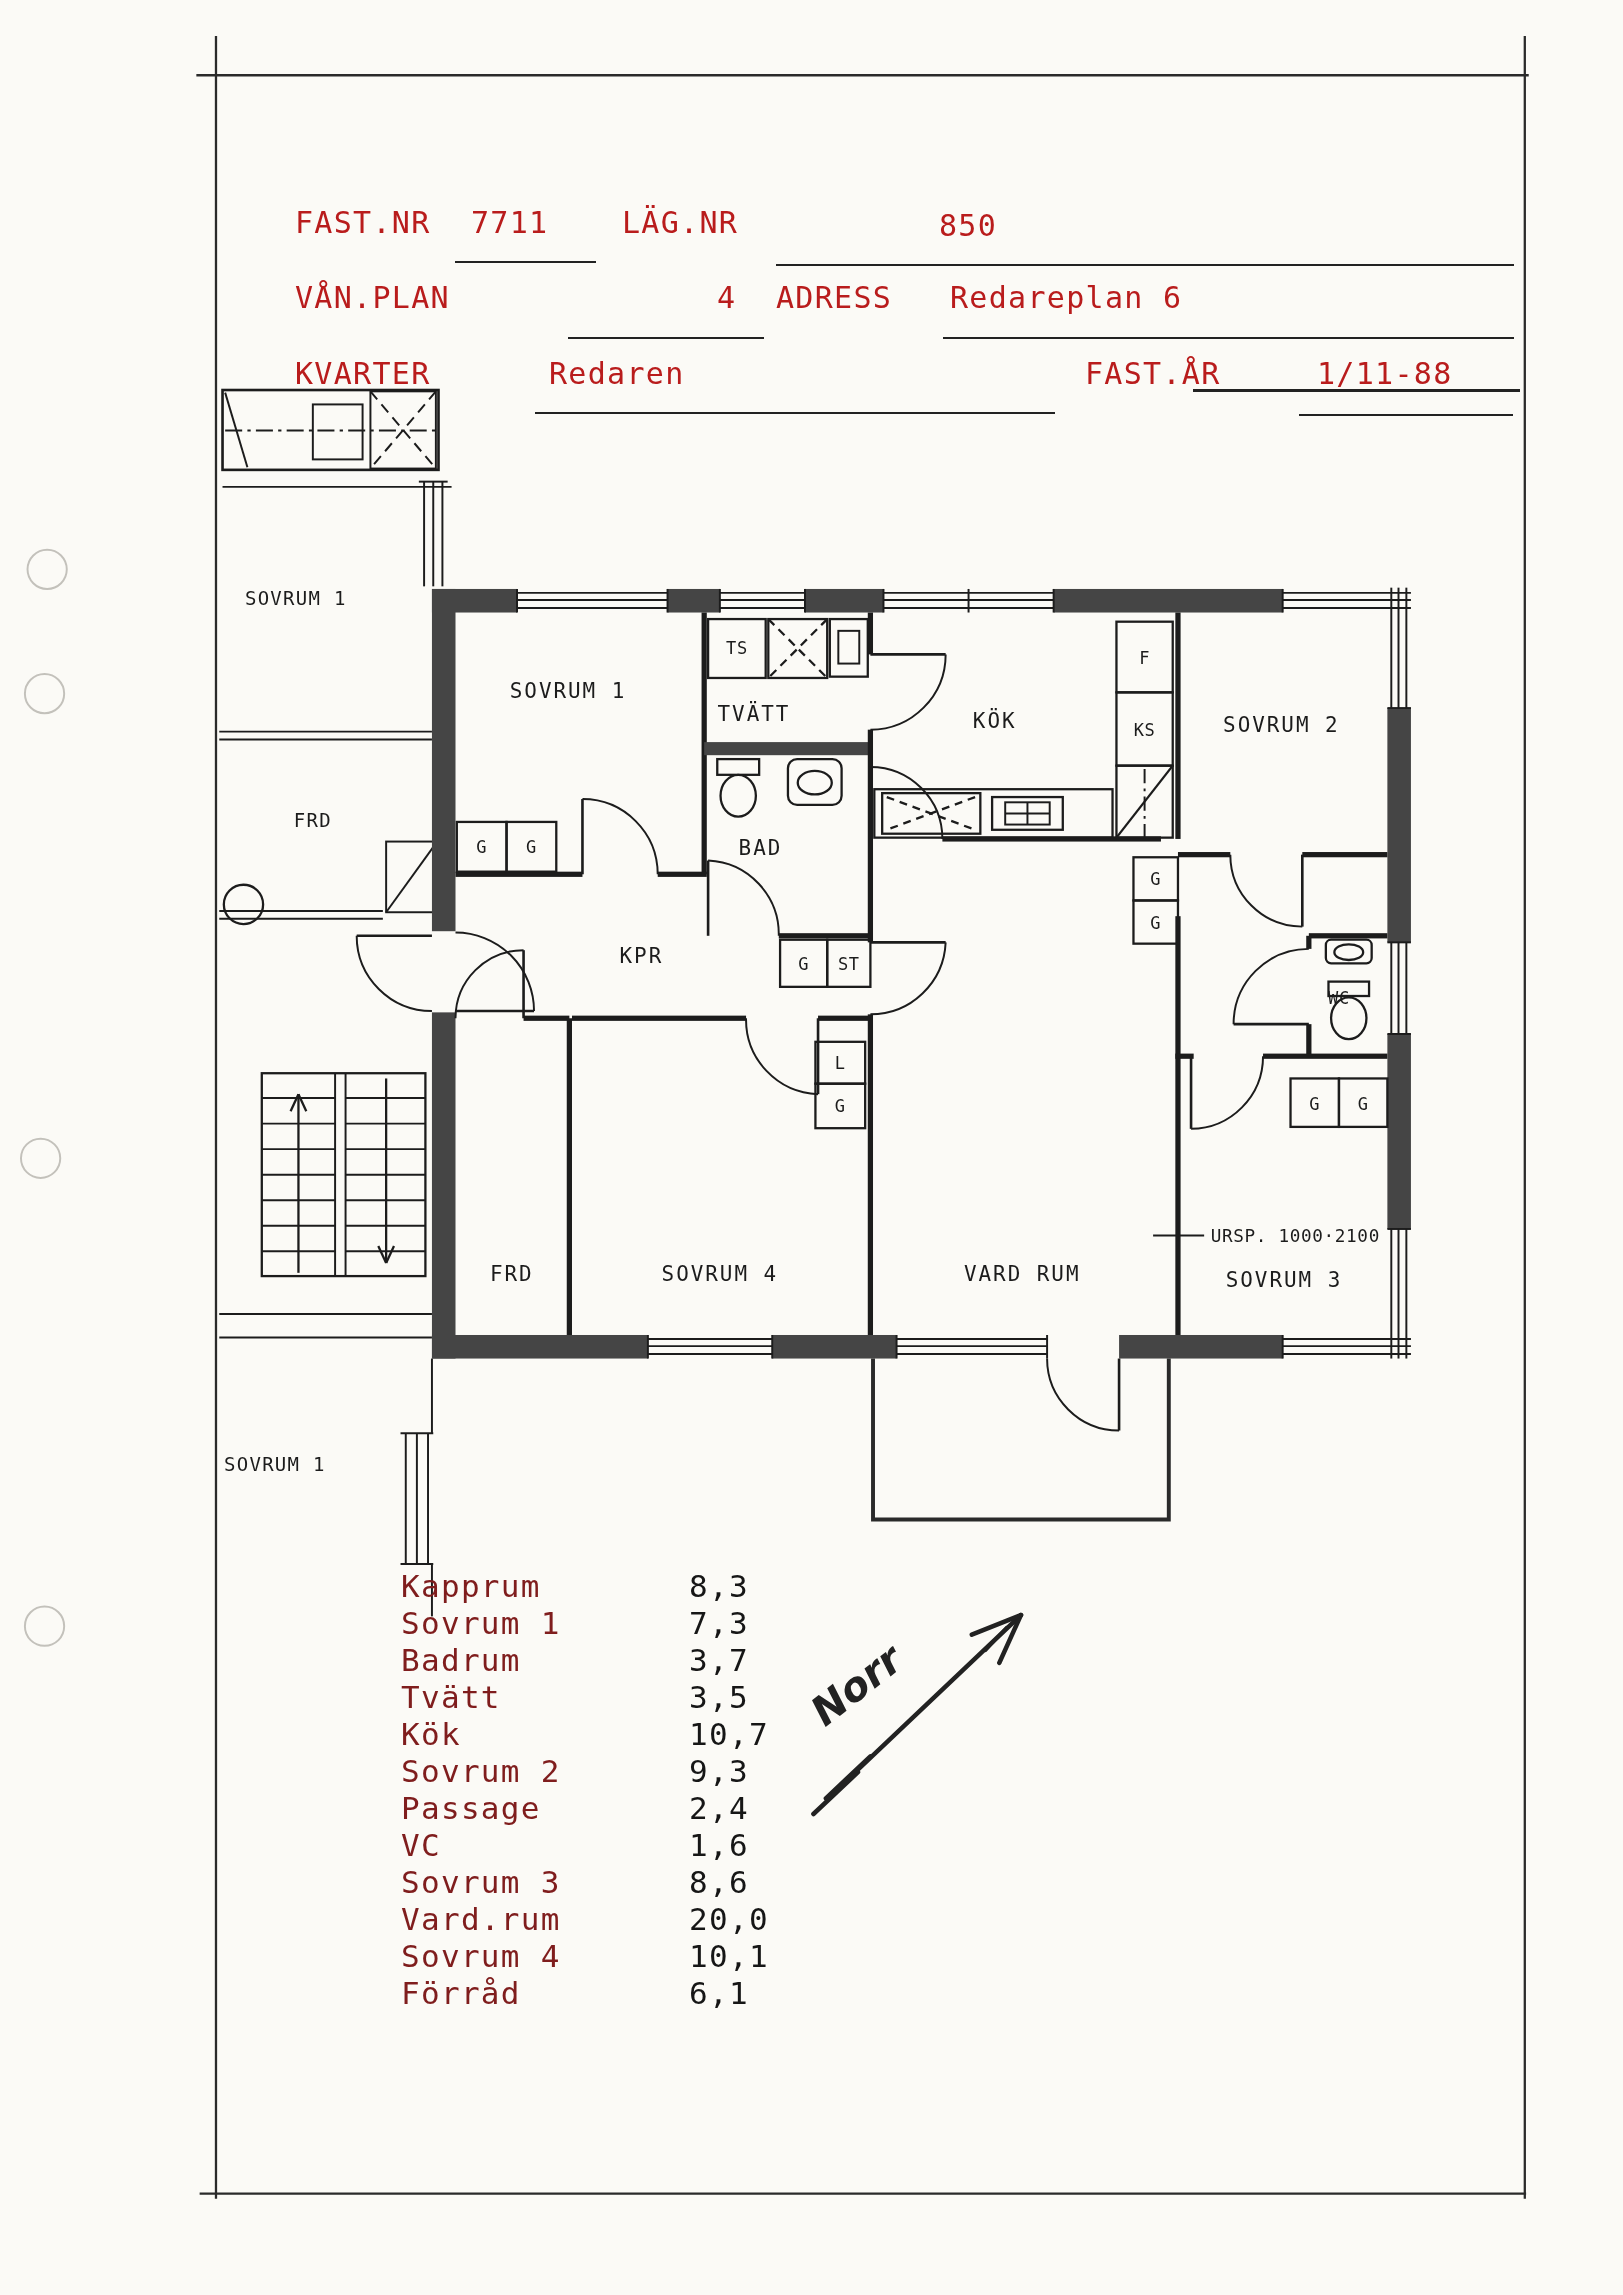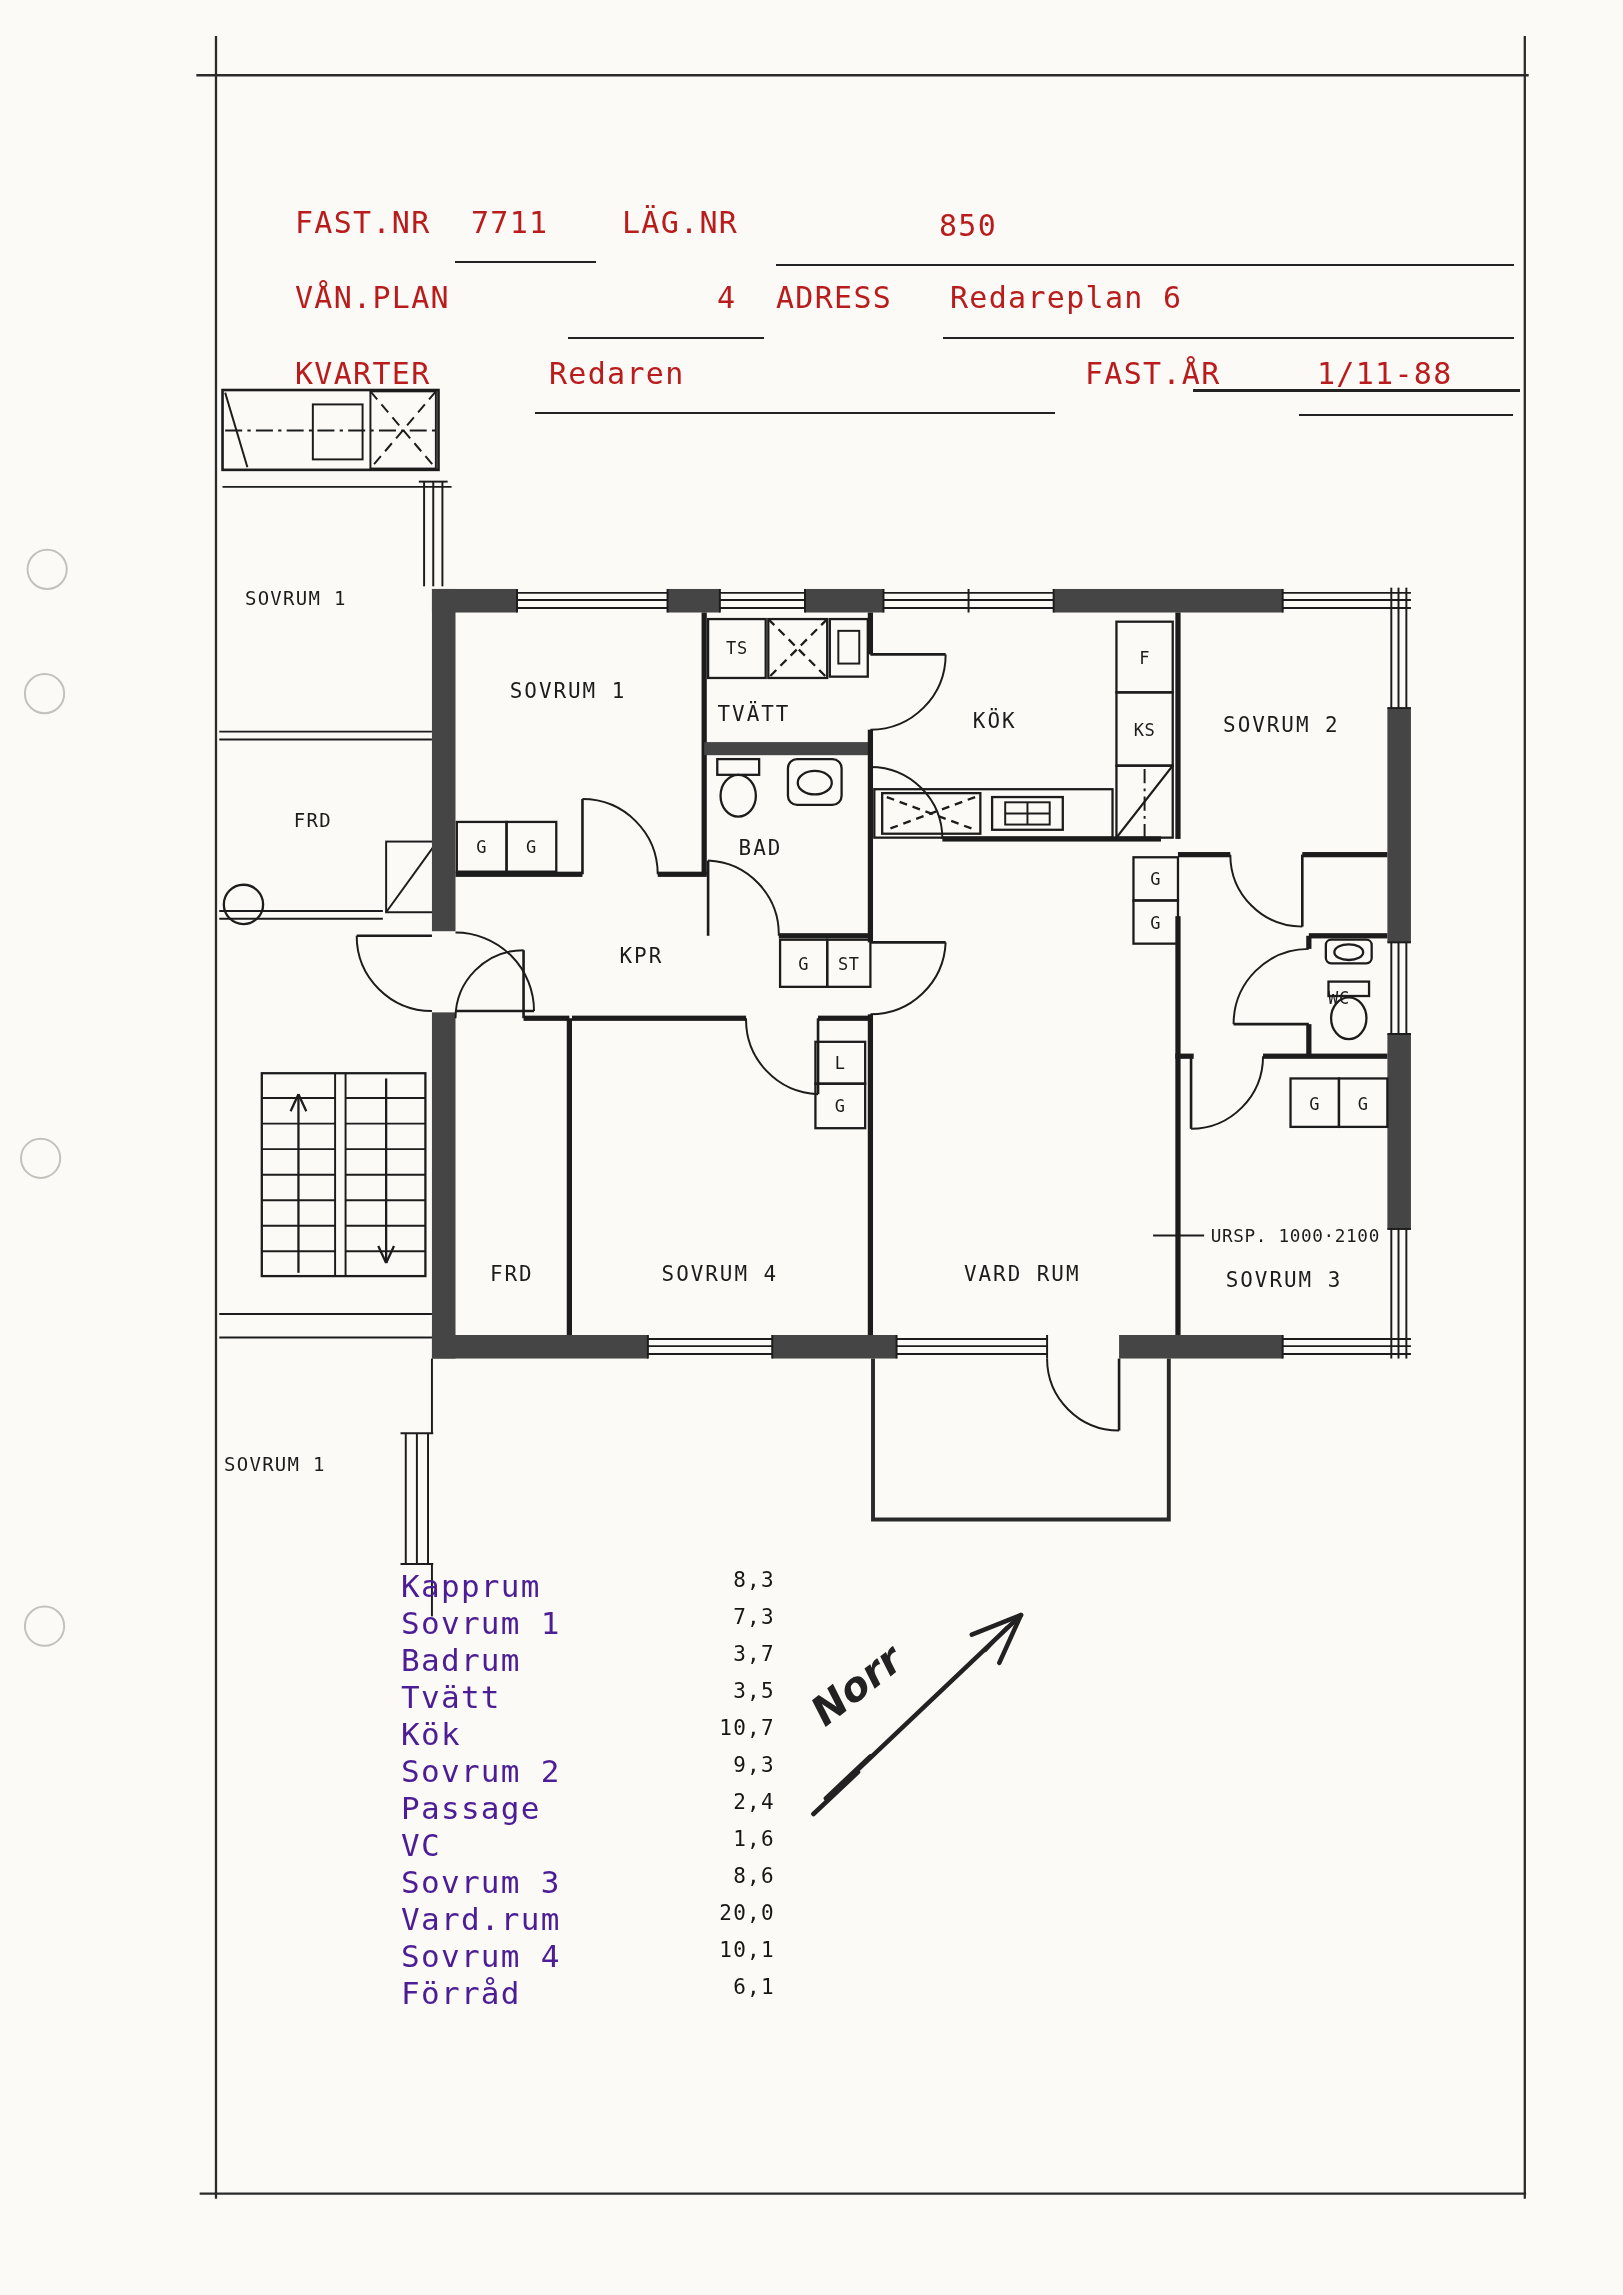--- a/index.html
+++ b/index.html
@@ -14,22 +14,22 @@
   .htext{
     position:absolute;
     font-family:"DejaVu Sans Mono", monospace;
     font-size:30px;line-height:1;
     color:#b91c1c;letter-spacing:1.3px;white-space:pre;
   }
   .uline{position:absolute;height:0;border-top:2.6px solid #222;}
   .lagyta{font-size:31px;}
   .room-list{position:absolute;left:401px;top:1568px;}
   .rl-row{display:flex;height:37px;align-items:flex-start;}
-  .rl-name{width:288px;font-size:31px;letter-spacing:1.3px;color:#4c1d95;}
-  .rl-area{width:86px;text-align:right;font-size:21px;letter-spacing:1.3px;color:#161616;}
+  .rl-name{width:288px;font-size:31px;letter-spacing:1.3px;color:#7f1d1d;}
+  .rl-area{width:86px;font-size:31px;letter-spacing:1.3px;color:#161616;}
   
   .plab{font-family:"DejaVu Sans Mono",monospace;font-size:32px;letter-spacing:3px;fill:#1c1c1c;}
   .plab-sm{font-family:"DejaVu Sans Mono",monospace;font-size:29px;letter-spacing:2px;fill:#1c1c1c;}
   .flab{font-family:"DejaVu Sans Mono",monospace;font-size:26px;letter-spacing:1px;fill:#1c1c1c;}
   .alab{font-family:"DejaVu Sans Mono",monospace;font-size:27px;letter-spacing:1px;fill:#1c1c1c;}
   .norr{font-family:"DejaVu Sans",sans-serif;font-style:italic;font-weight:bold;font-size:62px;fill:#222;}
 </style>
 </head>
 <body>
 

